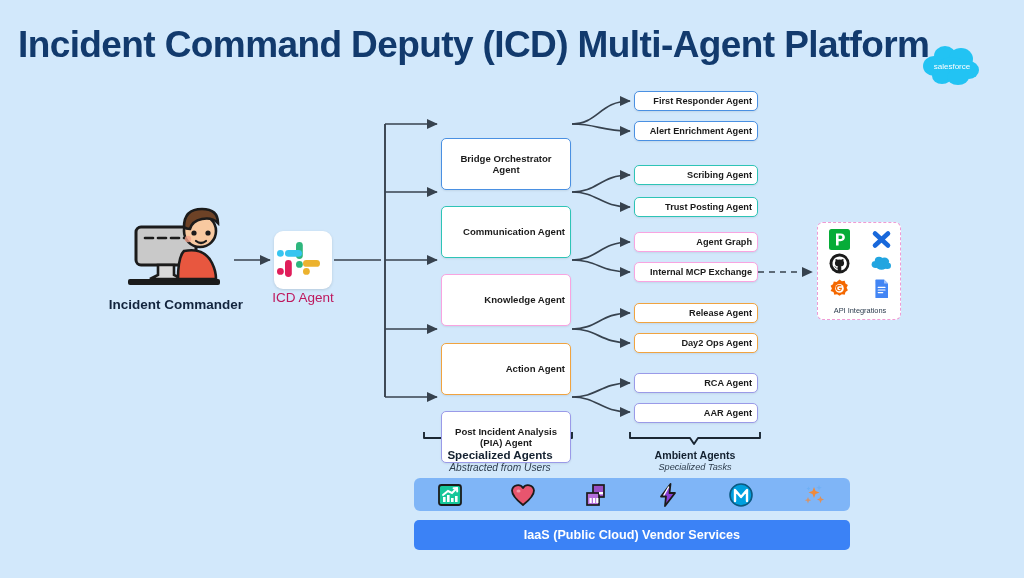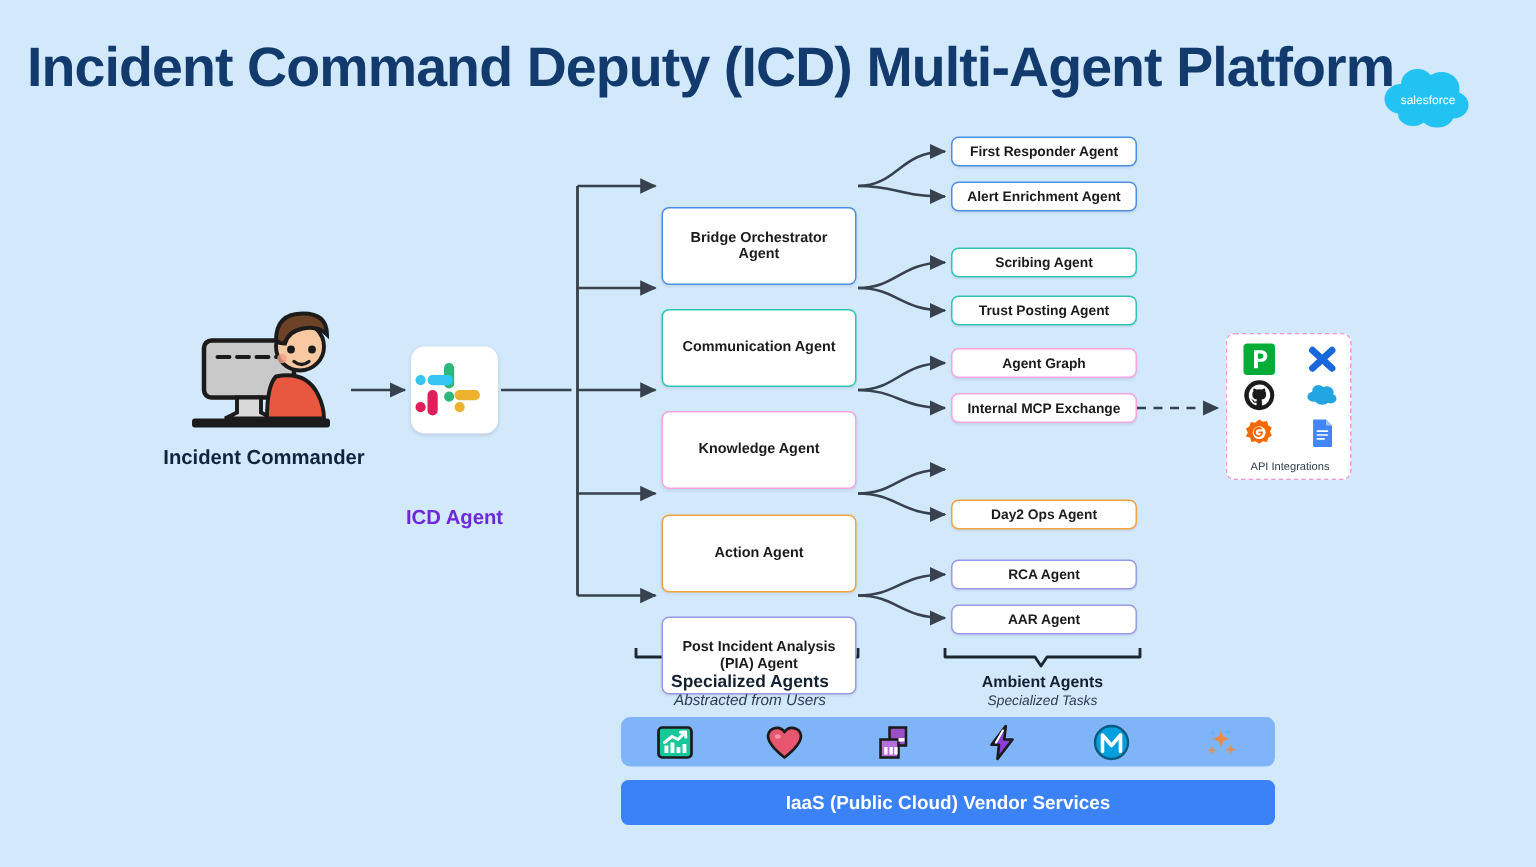--- a/index.html
+++ b/index.html
@@ -26,27 +26,27 @@
   #commander-icon{left:122px;top:205px;width:108px;height:88px;}
   #commander-label{
     left:90px;top:297px;width:172px;text-align:center;
     font-size:13.5px;font-weight:bold;color:#12243d;
   }
   #icd-icon{left:274px;top:231px;width:58px;height:58px;
     background:#fff;border-radius:9px;
     box-shadow:0 1px 3px rgba(0,0,0,.13);}
   #icd-label{
     left:245px;top:290px;width:116px;text-align:center;
-    font-size:13.5px;font-weight:bold;color:#6d28d9;margin-top:47px;
+    font-size:13.5px;font-weight:normal;color:#be185d;
   }
 
   
   .node{
     background:#ffffff;border-radius:5px;border:1.6px solid #888;
-    display:flex;align-items:center;justify-content:center;
+    display:flex;align-items:center;justify-content:flex-end;
     text-align:center;color:#1b1b1b;
     box-shadow:0 1px 2px rgba(0,0,0,.08);
     padding:2px 5px;line-height:1.18;
   }
   .mid-node{width:130px;height:52px;font-size:9.6px;font-weight:bold;margin-top:40px;}
   .amb-node{width:124px;height:20px;font-size:9.2px;font-weight:bold;}
 
   
   .cap-title{font-size:11.6px;font-weight:bold;color:#13202f;text-align:center;}
   .cap-sub{font-size:10.2px;font-style:italic;color:#2d3c4c;text-align:center;}
@@ -221,20 +221,23 @@
     <span>Trust Posting Agent</span>
   </div>
 
   <div class="abs node amb-node" style="left:634px;top:232px;border-color:#f8a4e0;">
     <span>Agent Graph</span>
   </div>
   <div class="abs node amb-node" style="left:634px;top:262px;border-color:#f8a4e0;">
     <span>Internal MCP Exchange</span>
   </div>
 
+  <div class="abs node amb-node" style="left:634px;top:303px;border-color:#f0a340;">
+    <span>Release Agent</span>
+  </div>
   <div class="abs node amb-node" style="left:634px;top:333px;border-color:#f0a340;">
     <span>Day2 Ops Agent</span>
   </div>
 
   <div class="abs node amb-node" style="left:634px;top:373px;border-color:#9a9ae8;">
     <span>RCA Agent</span>
   </div>
   <div class="abs node amb-node" style="left:634px;top:403px;border-color:#9a9ae8;">
     <span>AAR Agent</span>
   </div>

